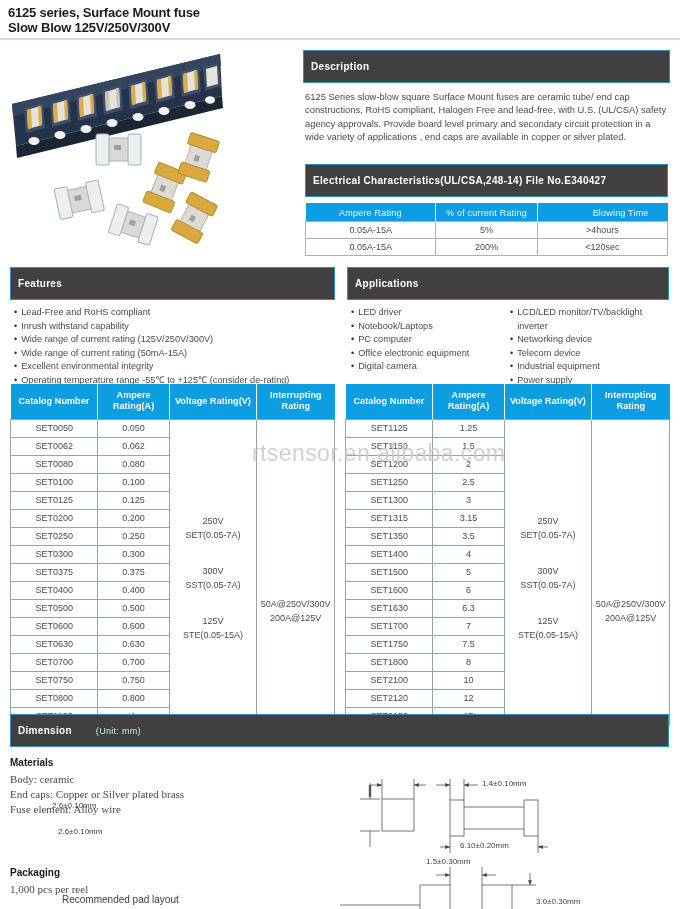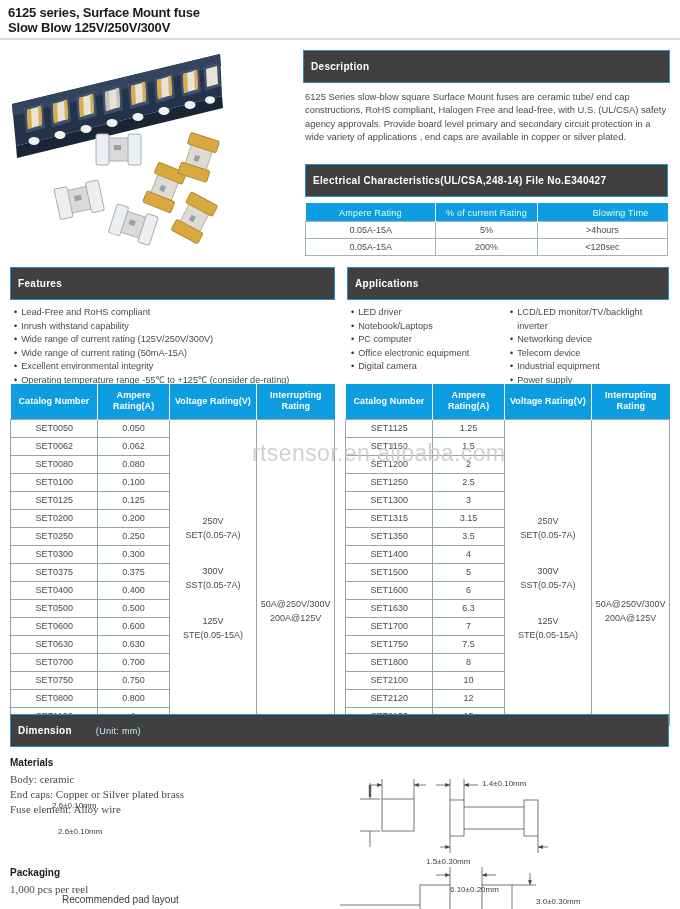--- a/index.html
+++ b/index.html
@@ -630,21 +630,21 @@
             <line x1="190" y1="98" x2="190" y2="110" marker-end="url(#ar)"></line>
             <line x1="190" y1="160" x2="190" y2="148" marker-end="url(#ar)"></line>
 
             <line x1="-45" y1="130" x2="80" y2="130"></line>
           </g>
         </svg>
 
         <div class="dim-label" style="left:-288px; top:26px;">2.6±0.10mm</div>
         <div class="dim-label" style="left:-282px; top:52px;">2.6±0.10mm</div>
         <div class="dim-label" style="left:142px; top:4px;">1.4±0.10mm</div>
-        <div class="dim-label" style="left:110px; top:66px;margin-top:44px;">6.10±0.20mm</div>
+        <div class="dim-label" style="left:120px; top:66px;">6.10±0.20mm</div>
         <div class="dim-label" style="left:86px; top:82px;">1.5±0.30mm</div>
         
         <div class="dim-label" style="left:196px; top:122px;">3.0±0.30mm</div>
         <div class="dim-label" style="left:-278px; top:119px; font-size:10px;">Recommended pad layout</div>
       </div>
     </div>
   </div>
 
 </div>
 

